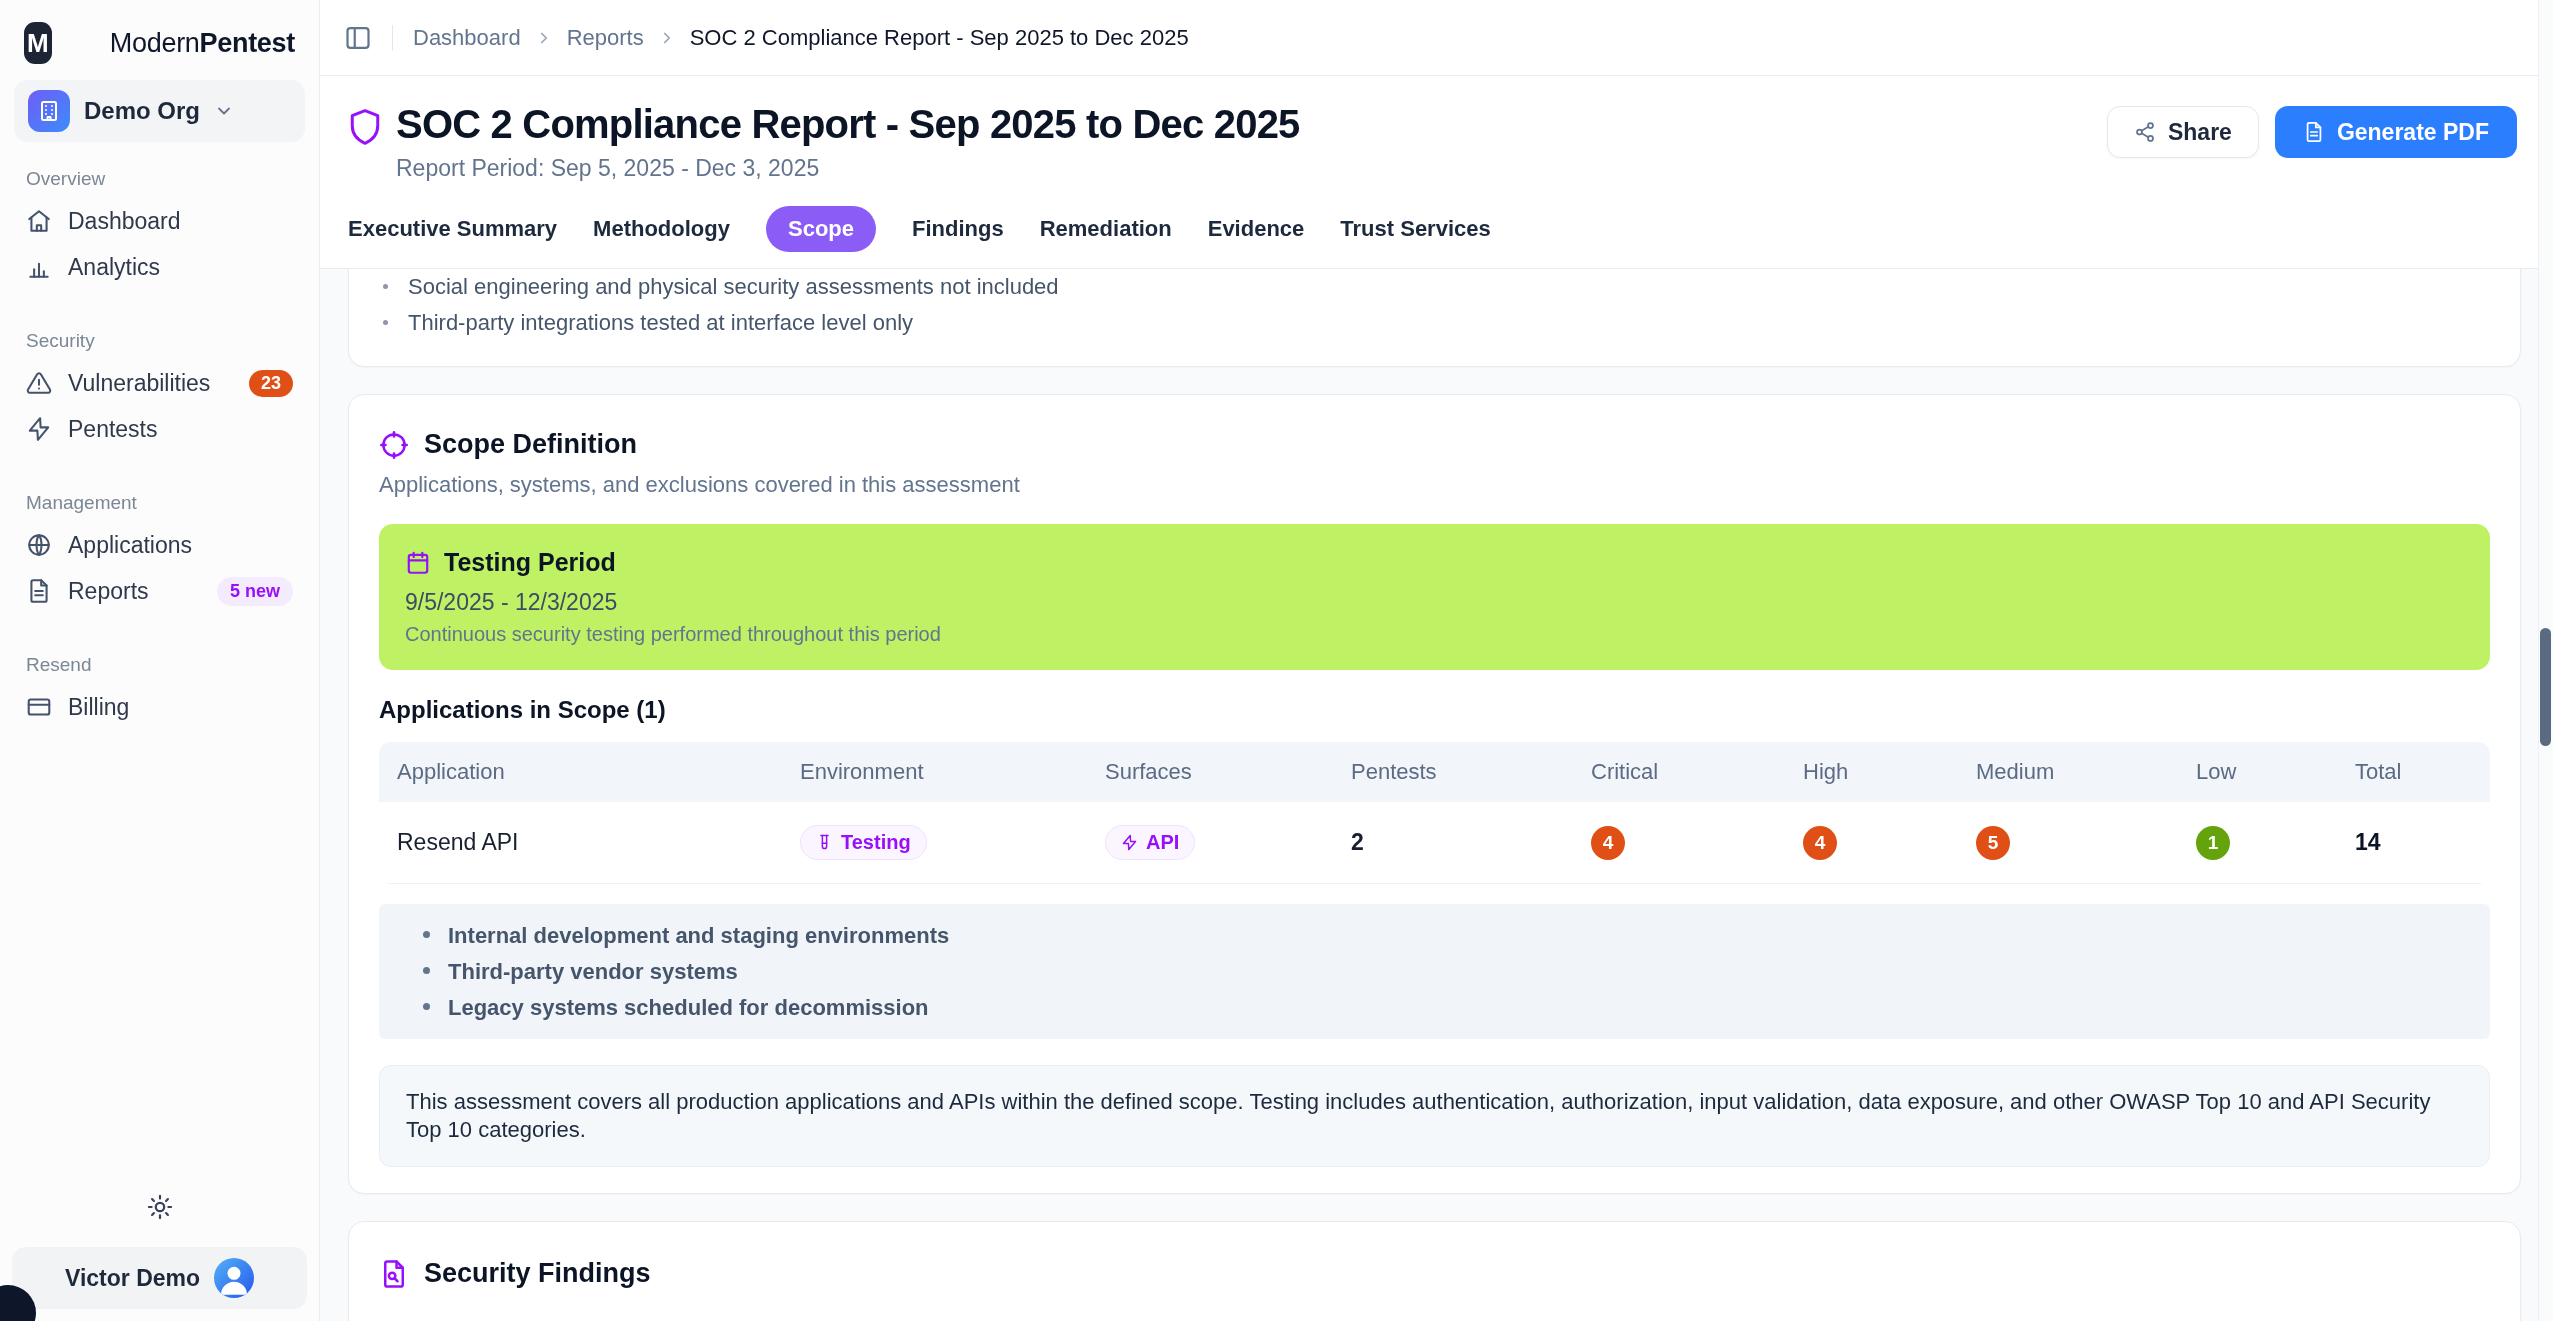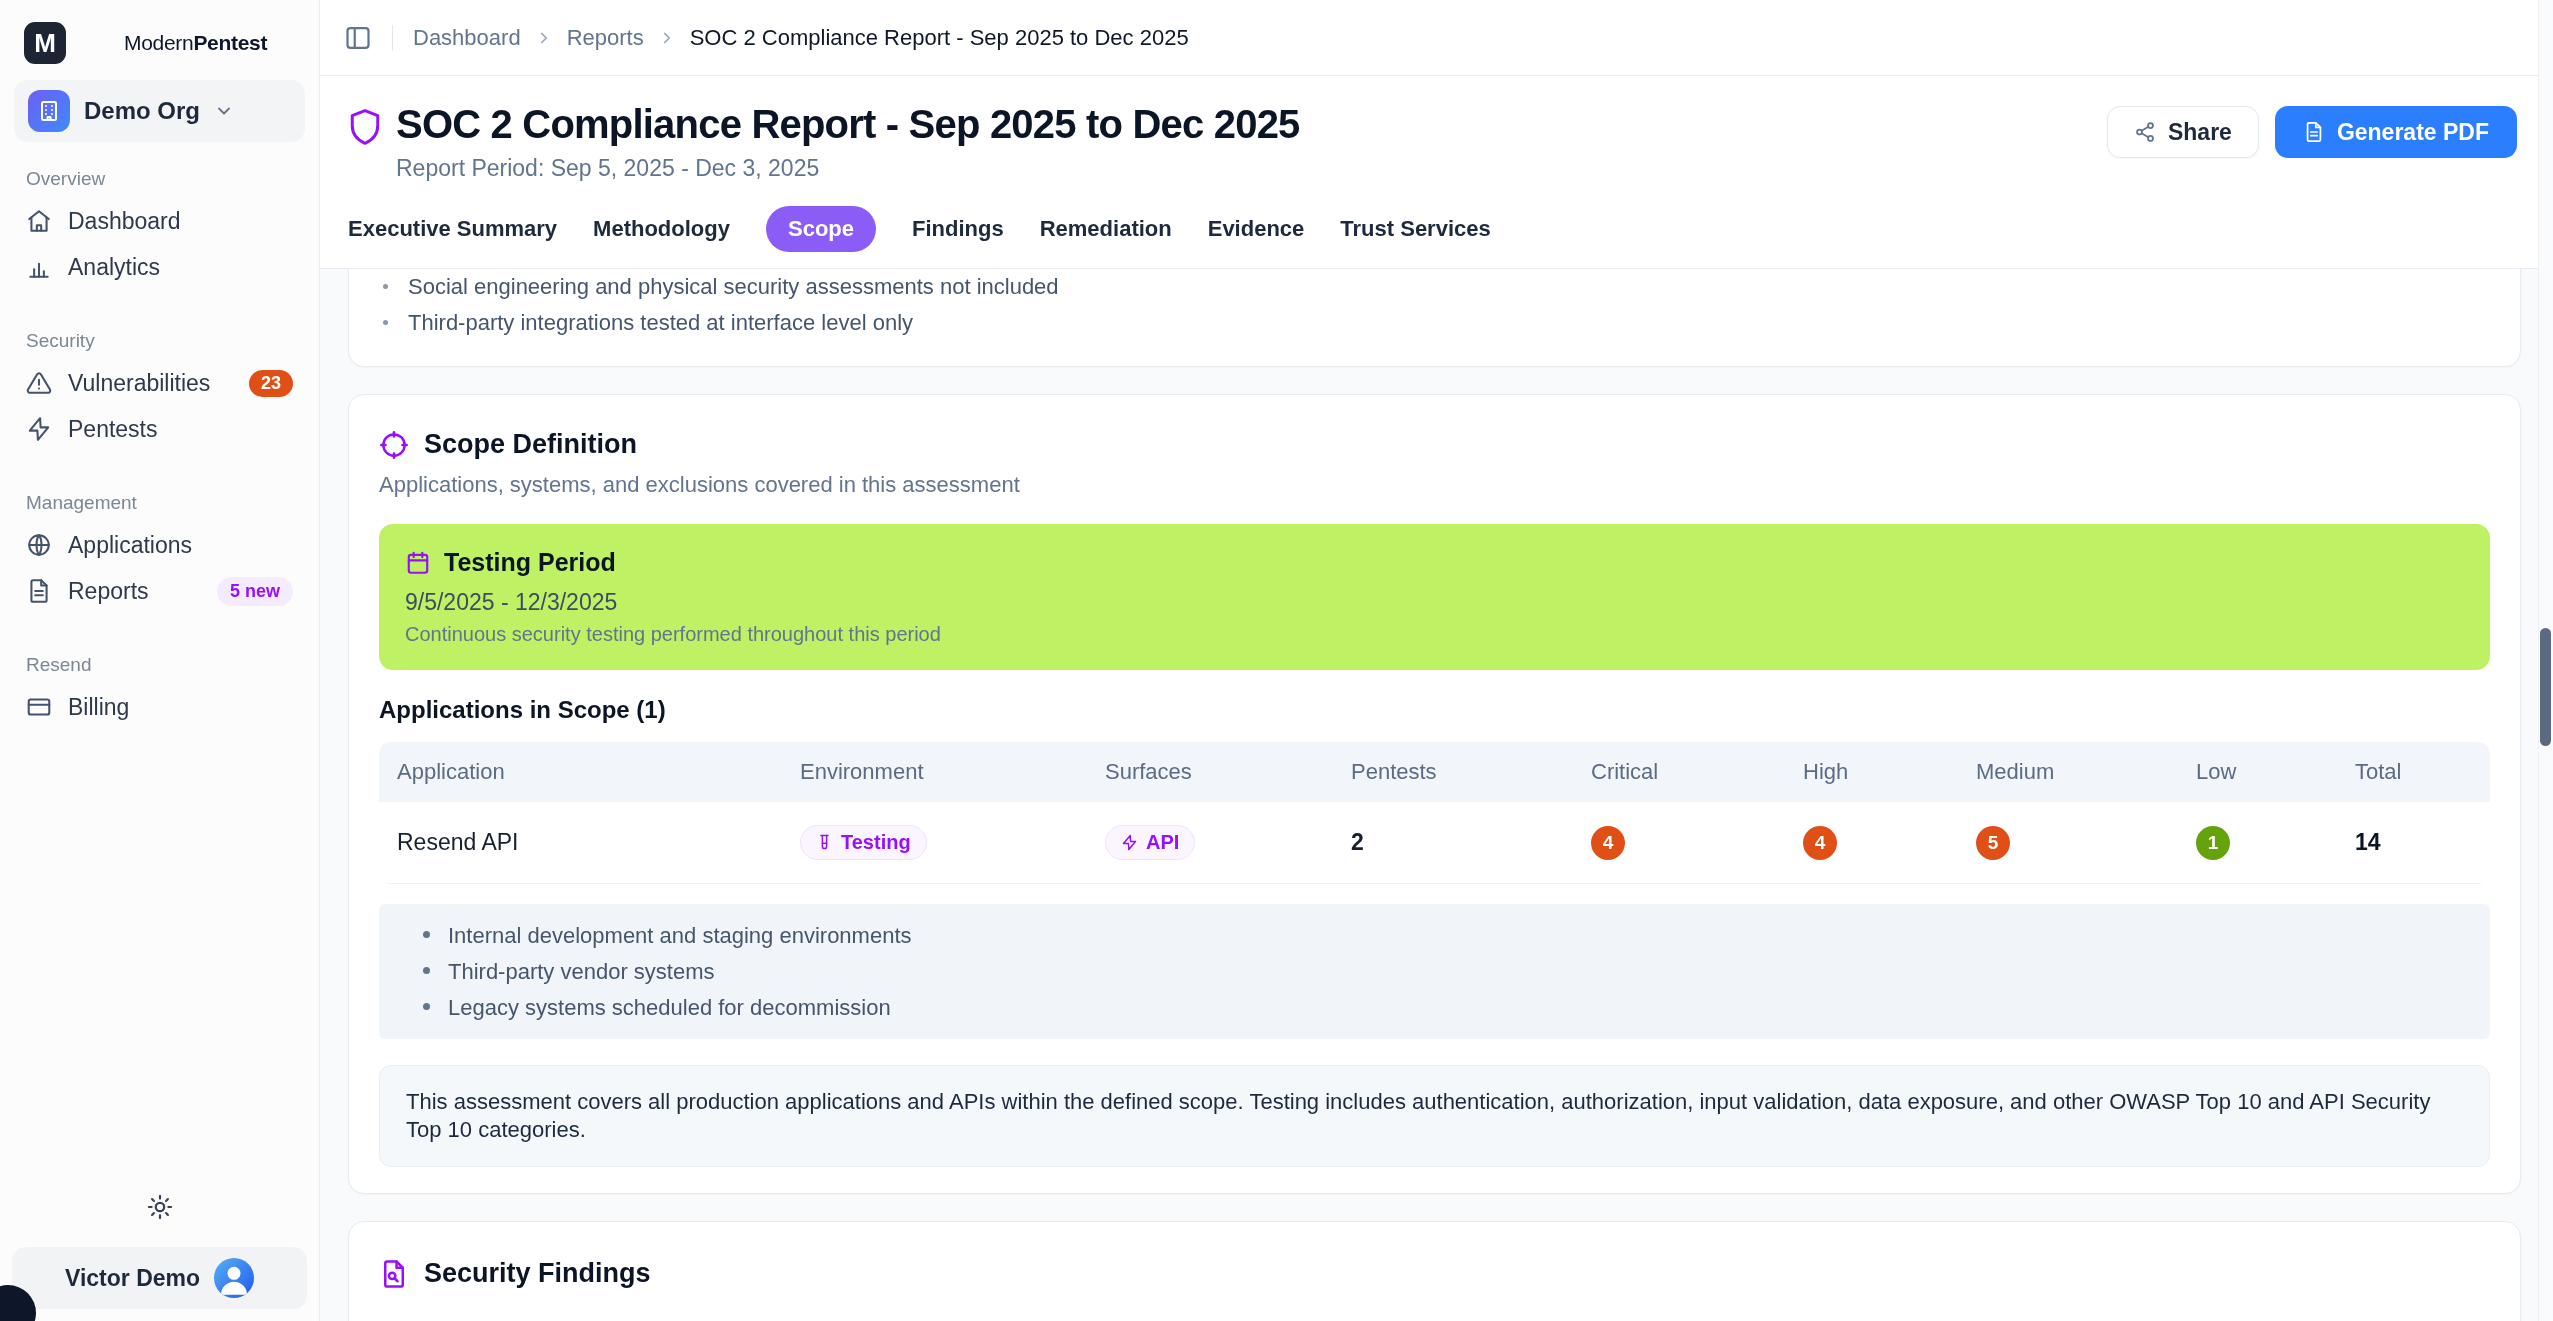--- a/index.html
+++ b/index.html
@@ -6,21 +6,21 @@
   html,body { width:2553px; height:1321px; overflow:hidden; background:#fff;
     font-family:"Liberation Sans", sans-serif; color:#0f172a; }
   .app { display:flex; width:2553px; height:1321px; position:relative; }
 
   
   .sidebar { width:320px; height:100%; background:#fcfcfd; border-right:1px solid #e9edf1;
     display:flex; flex-direction:column; position:relative; flex-shrink:0; }
   .brand { display:flex; align-items:center; gap:14px; padding:22px 24px 0 24px; }
   .brand-logo { width:42px; height:42px; border-radius:11px; background:#1d2433; color:#fff;
     display:flex; align-items:center; justify-content:center; font-weight:800; font-size:26px; }
-  .brand-name { font-size:21px; color:#0f172a; letter-spacing:-0.3px;margin-left:44px; }
+  .brand-name { font-size:27px; color:#0f172a; letter-spacing:-0.3px;margin-left:44px; }
   .brand-name .reg { font-weight:500; } .brand-name .bold { font-weight:800; }
   .org-switcher { margin:16px 14px 0 14px; height:62px; background:#f3f4f6; border-radius:14px;
     display:flex; align-items:center; gap:14px; padding:0 14px; cursor:pointer; }
   .org-icon { width:42px; height:42px; border-radius:12px;
     background:linear-gradient(135deg,#6d5ef5,#3d8bfd); display:flex; align-items:center; justify-content:center; color:#fff; }
   .org-name { font-size:24px; font-weight:600; color:#1e293b; }
   .org-switcher .chev { color:#64748b; }
   .nav-label { margin:40px 26px 8px 26px; font-size:19px; color:#7b8794; }
   .nav-label.first { margin-top:26px; }
   .nav-item { height:46px; display:flex; align-items:center; gap:16px; padding:0 26px;
@@ -104,21 +104,21 @@
   .pill { display:inline-flex; align-items:center; gap:8px; background:#faf5ff; border:1px solid #f0e4fd;
     color:#9810fa; font-size:20px; font-weight:600; padding:5px 15px; border-radius:999px; }
   .pill .pico { display:flex; }
   .num { font-size:23px; font-weight:600; color:#16202f; }
   .sev { width:34px; height:34px; border-radius:50%; display:inline-flex; align-items:center;
     justify-content:center; color:#fff; font-size:19px; font-weight:700; }
   .sev.red { background:#e04f16; } .sev.green { background:#65a30d; }
   .total { font-size:23px; font-weight:700; color:#0b1526; }
 
   .oos-head { margin-top:28px; }
-  .oos-box { margin-top:20px; background:#f1f5f9; border-radius:6px; padding:18px 4px 18px 0; }
+  .oos-box { margin-top:20px; background:#f1f5f9; border-radius:6px; padding:18px 4px 18px 0;font-weight:bold; }
   .oos-box ul { list-style:none; }
   .oos-box li { display:flex; align-items:baseline; gap:18px; padding:0 44px; font-size:22px;
     color:#45556c; line-height:27px; }
   .oos-box li + li { margin-top:9px; }
   .oos-dot { width:7px; height:7px; border-radius:50%; background:#62748e; flex-shrink:0;
     position:relative; top:-5px; }
 
   .note-box { margin-top:26px; background:#f5f8fb; border:1px solid #e8eef4; border-radius:12px;
     padding:22px 26px; font-size:22px; color:#1d293d; line-height:28px; }
 

